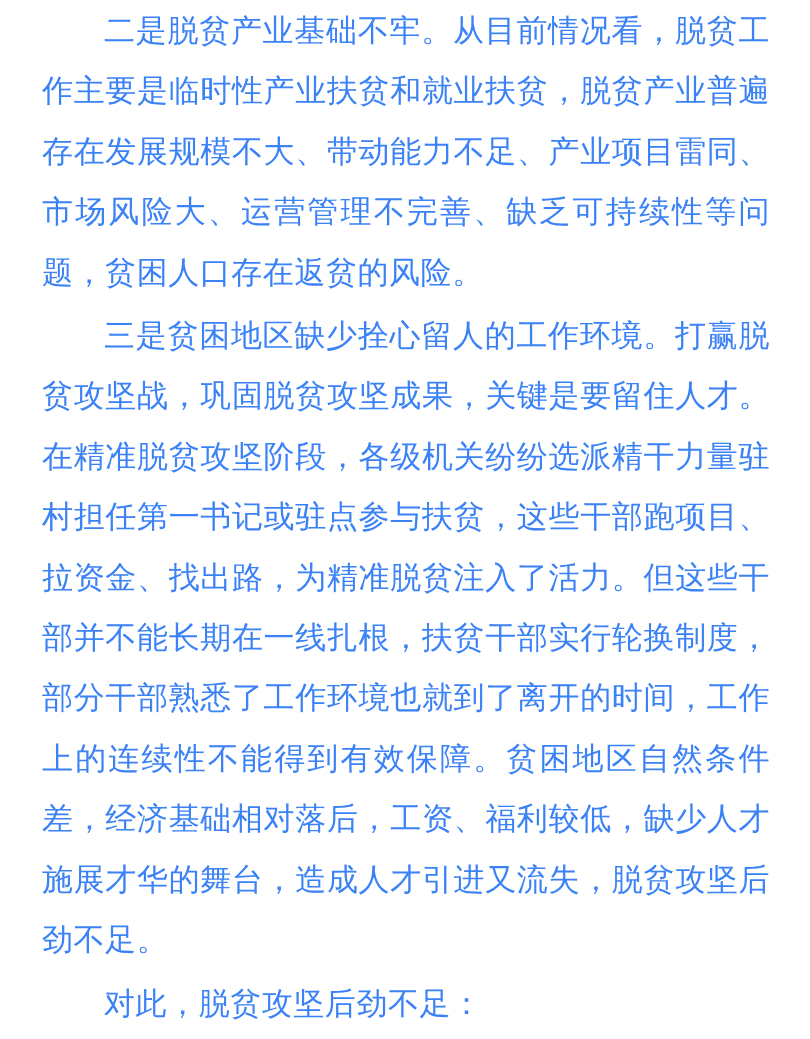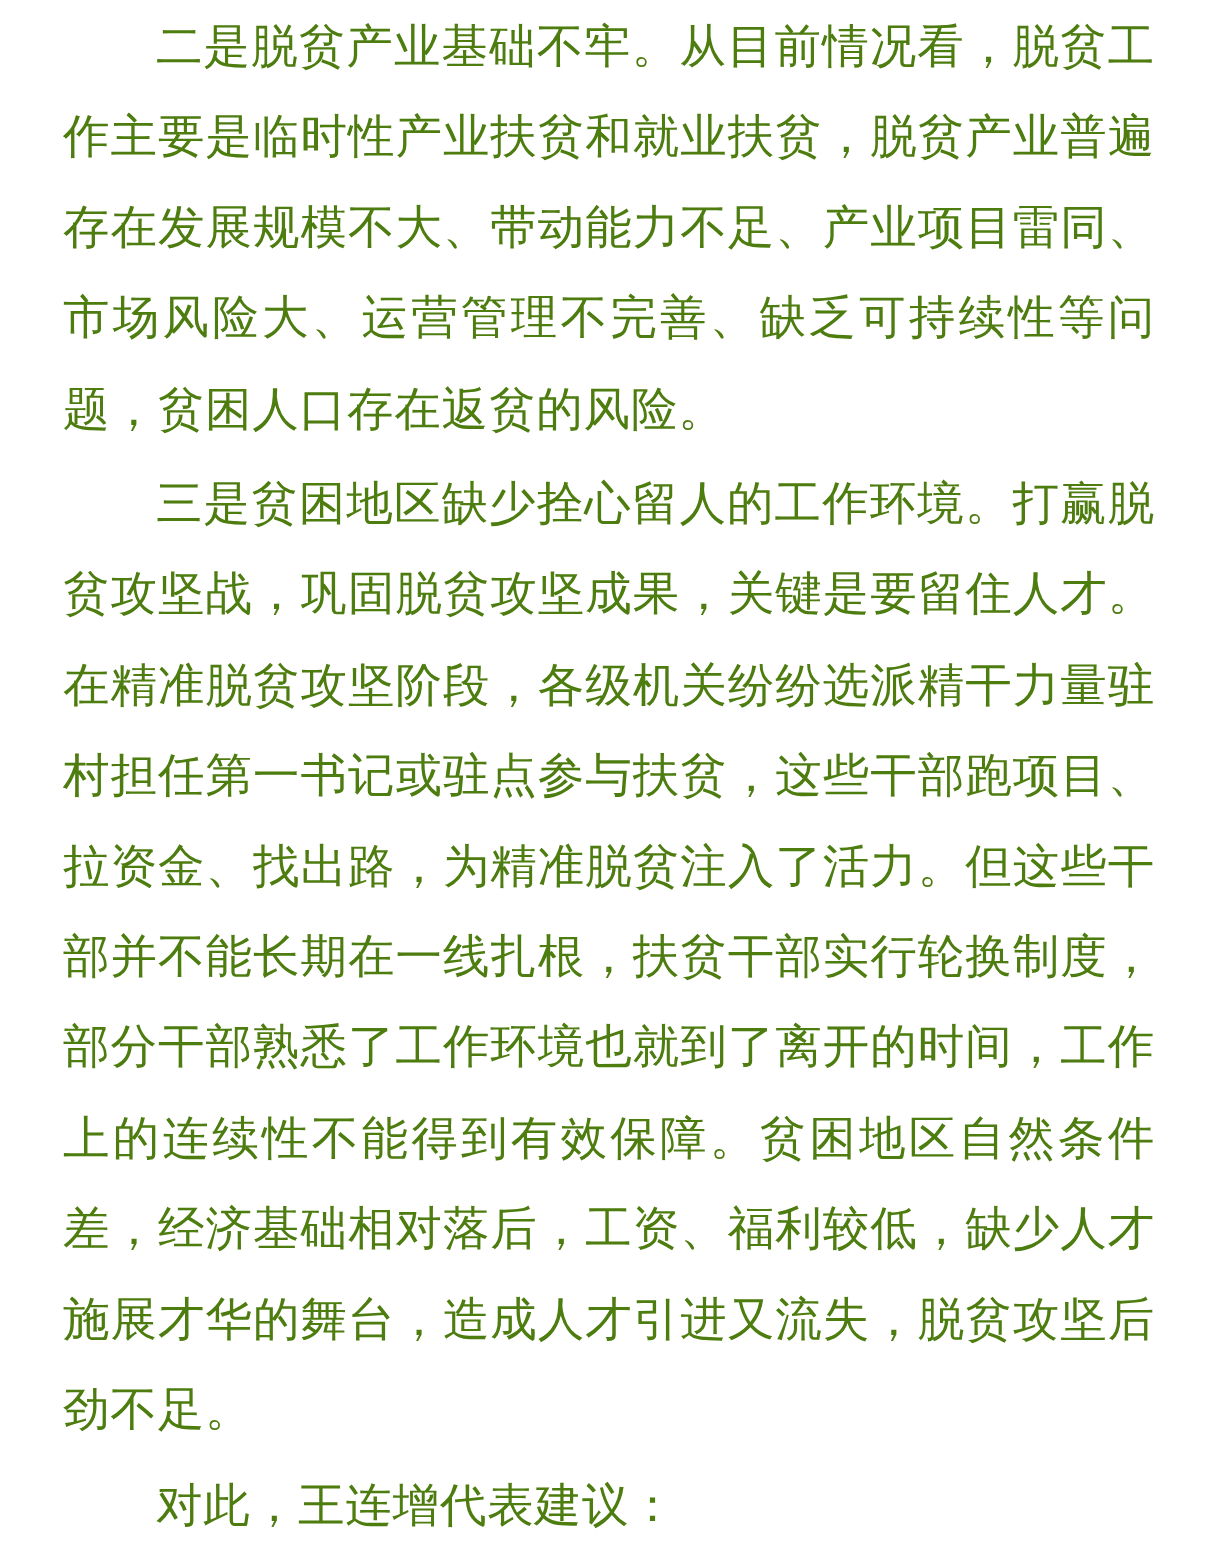--- a/index.html
+++ b/index.html
@@ -22,30 +22,30 @@
   .doc-body {
     width: 100%;
   }
   .para {
     margin: 0 0 3px 0;
     padding: 0;
     font-size: 31px;
     font-weight: 400;
     line-height: 60.4px;
     letter-spacing: 0.55px;
-    color: #4d7c0f;
+    color: #3b82f6;
     text-align: justify;
     text-justify: inter-ideograph;
     text-indent: 2em;
     word-break: normal;
     overflow-wrap: normal;
   }
 </style>
 </head>
 <body>
 
 <div class="page" style="background: rgb(255, 255, 255); color: rgb(0, 0, 0);">
   <div class="doc-body">
       <p class="para">二是脱贫产业基础不牢。从目前情况看，脱贫工作主要是临时性产业扶贫和就业扶贫，脱贫产业普遍存在发展规模不大、带动能力不足、产业项目雷同、市场风险大、运营管理不完善、缺乏可持续性等问题，贫困人口存在返贫的风险。</p>
       <p class="para">三是贫困地区缺少拴心留人的工作环境。打赢脱贫攻坚战，巩固脱贫攻坚成果，关键是要留住人才。在精准脱贫攻坚阶段，各级机关纷纷选派精干力量驻村担任第一书记或驻点参与扶贫，这些干部跑项目、拉资金、找出路，为精准脱贫注入了活力。但这些干部并不能长期在一线扎根，扶贫干部实行轮换制度，部分干部熟悉了工作环境也就到了离开的时间，工作上的连续性不能得到有效保障。贫困地区自然条件差，经济基础相对落后，工资、福利较低，缺少人才施展才华的舞台，造成人才引进又流失，脱贫攻坚后劲不足。</p>
-      <p class="para">对此，王连增代表建议：</p>
+      <p class="para">对此，脱贫攻坚后劲不足：</p>
     </div>
 </div>
 
 </body></html>

